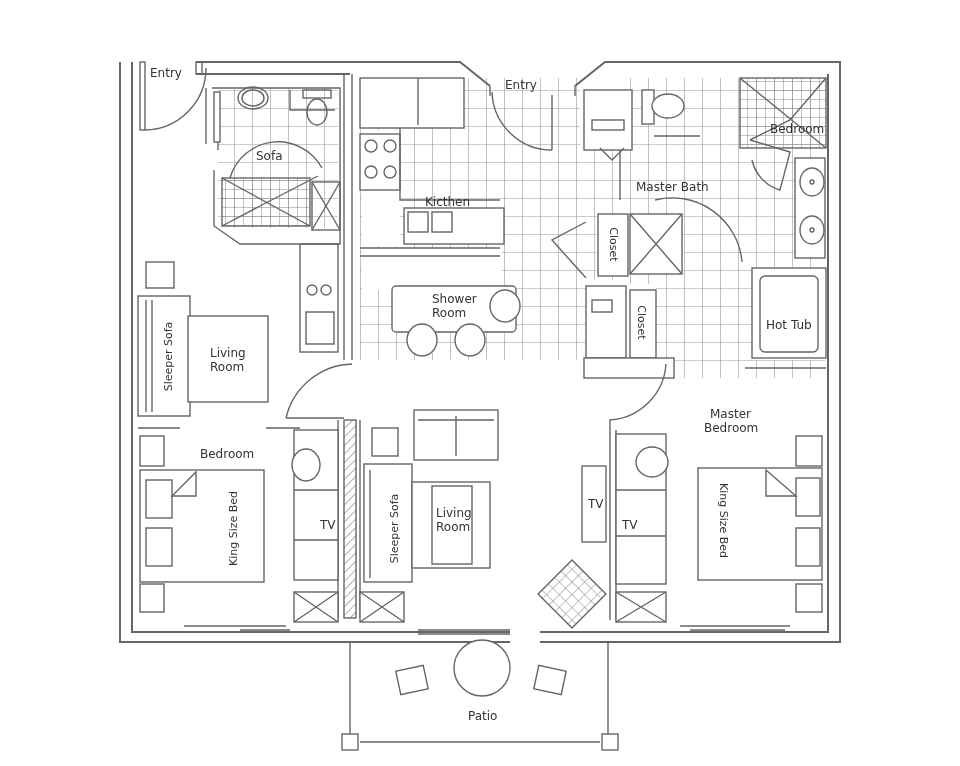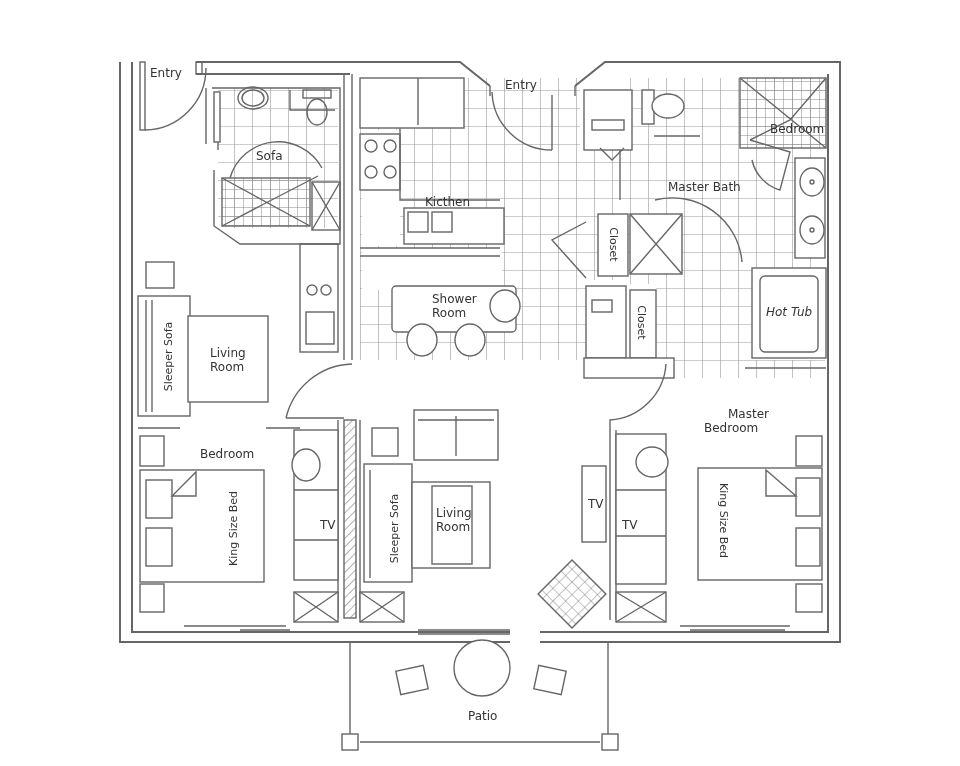--- a/index.html
+++ b/index.html
@@ -226,34 +226,34 @@
     <g transform="translate(550,680) rotate(12)">
         <rect x="-14" y="-12" width="28" height="24"></rect>
       </g>
   </g>
 </svg>
 
 <div class="lbl" style="left:150px;top:66px;">Entry</div>
 <div class="lbl" style="left:256px;top:149px;">Sofa</div>
 <div class="lbl" style="left:505px;top:78px;">Entry</div>
 <div class="lbl" style="left:425px;top:161px;margin-top:34px;">Kicthen</div>
-<div class="lbl" style="left:668px;top:180px;text-align:center;">Master Bath</div>
+<div class="lbl" style="left:636px;top:180px;text-align:center;">Master Bath</div>
 <div class="lbl" style="left:770px;top:122px;">Bedroom</div>
 <div class="lbl" style="left:432px;top:292px;">Shower</div>
 <div class="lbl" style="left:432px;top:306px;">Room</div>
 <div class="vlbl" style="left:596px;top:238px;transform:rotate(90deg);">Closet</div>
 <div class="vlbl" style="left:624px;top:316px;transform:rotate(90deg);">Closet</div>
-<div class="lbl" style="left:766px;top:305px;font-style:italic;">Hot Tub</div>
+<div class="lbl" style="left:766px;top:318px;">Hot Tub</div>
 <div class="lbl" style="left:210px;top:346px;">Living</div>
 <div class="lbl" style="left:210px;top:360px;">Room</div>
 <div class="vlbl" style="left:134px;top:350px;transform:rotate(-90deg);">Sleeper Sofa</div>
 <div class="lbl" style="left:200px;top:447px;">Bedroom</div>
 <div class="vlbl" style="left:196px;top:522px;transform:rotate(-90deg);">King Size Bed</div>
 <div class="lbl" style="left:320px;top:518px;">TV</div>
 <div class="vlbl" style="left:360px;top:522px;transform:rotate(-90deg);">Sleeper Sofa</div>
 <div class="lbl" style="left:436px;top:506px;">Living</div>
 <div class="lbl" style="left:436px;top:520px;">Room</div>
-<div class="lbl" style="left:710px;top:407px;margin-left:18px;">Master</div>
+<div class="lbl" style="left:710px;top:407px;">Master</div>
 <div class="lbl" style="left:704px;top:421px;">Bedroom</div>
 <div class="lbl" style="left:588px;top:497px;">TV</div>
 <div class="lbl" style="left:622px;top:518px;">TV</div>
 <div class="vlbl" style="left:686px;top:514px;transform:rotate(90deg);">King Size Bed</div>
 <div class="lbl" style="left:468px;top:709px;">Patio</div>
 
 </body></html>

